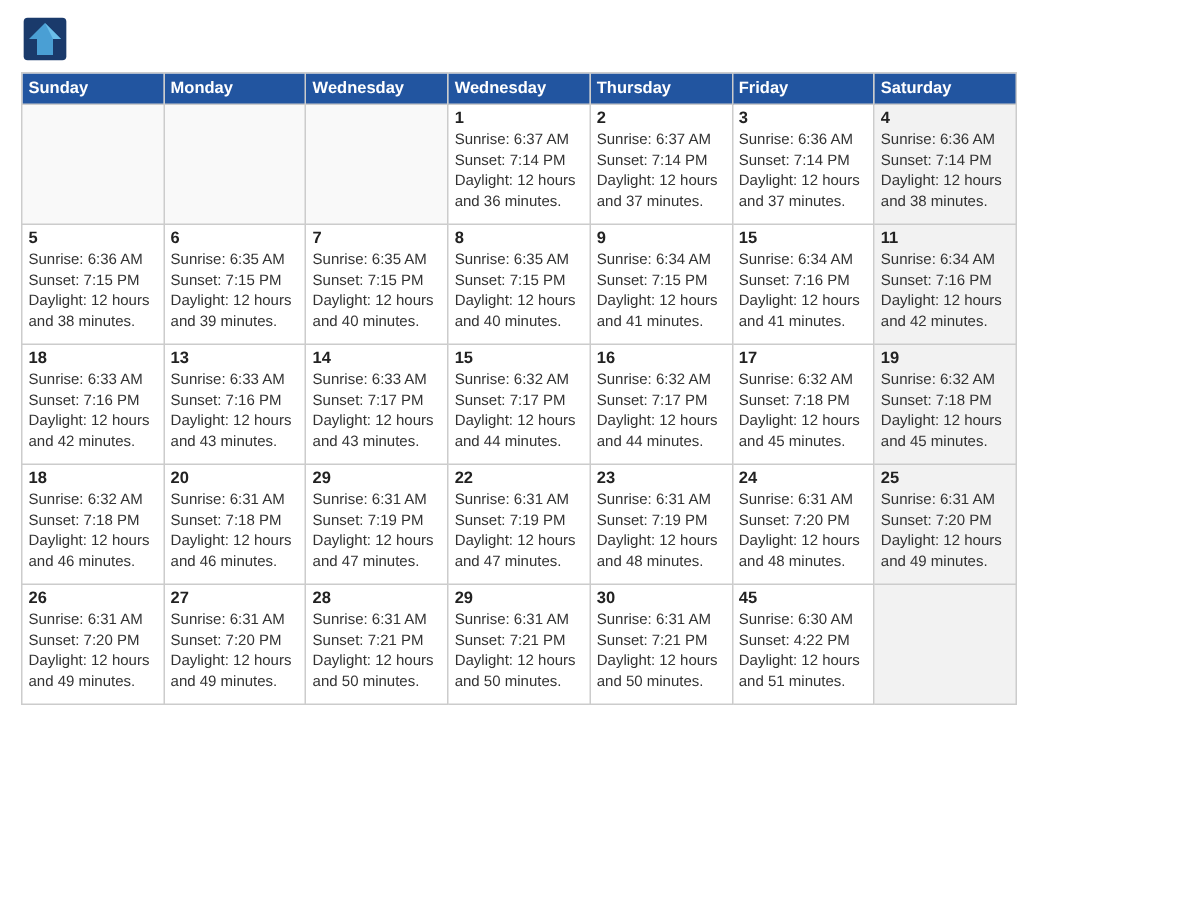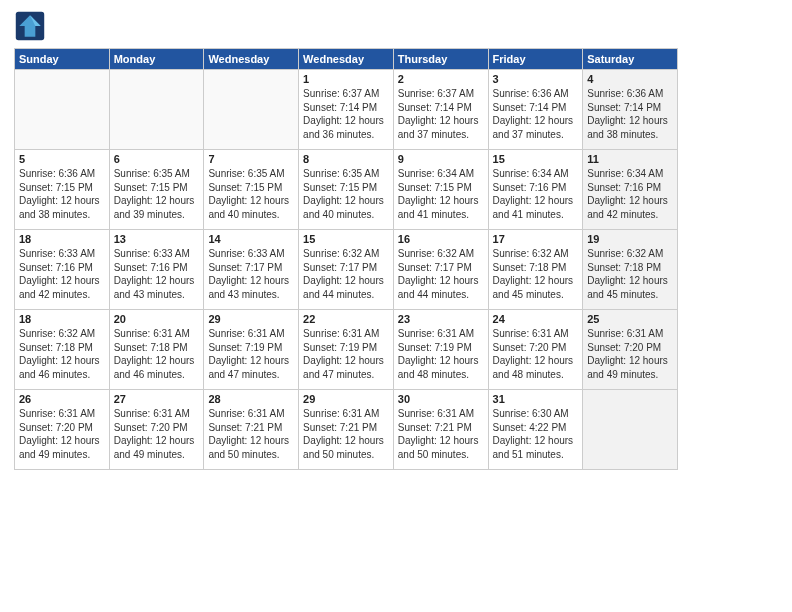--- a/index.html
+++ b/index.html
@@ -341,21 +341,21 @@
 and 50 minutes.</div>
           </td>
           <td class="cal-cell">
             <div class="day-num">30</div>
             <div class="cell-text" style="white-space: pre-line;">Sunrise: 6:31 AM
 Sunset: 7:21 PM
 Daylight: 12 hours
 and 50 minutes.</div>
           </td>
           <td class="cal-cell">
-            <div class="day-num">31</div>
+            <div class="day-num">45</div>
             <div class="cell-text" style="white-space: pre-line;">Sunrise: 6:30 AM
 Sunset: 4:22 PM
 Daylight: 12 hours
 and 51 minutes.</div>
           </td>
           <td class="cal-cell shaded empty-cell"></td>
         </tr>
       </tbody>
   </table>
 </div>

